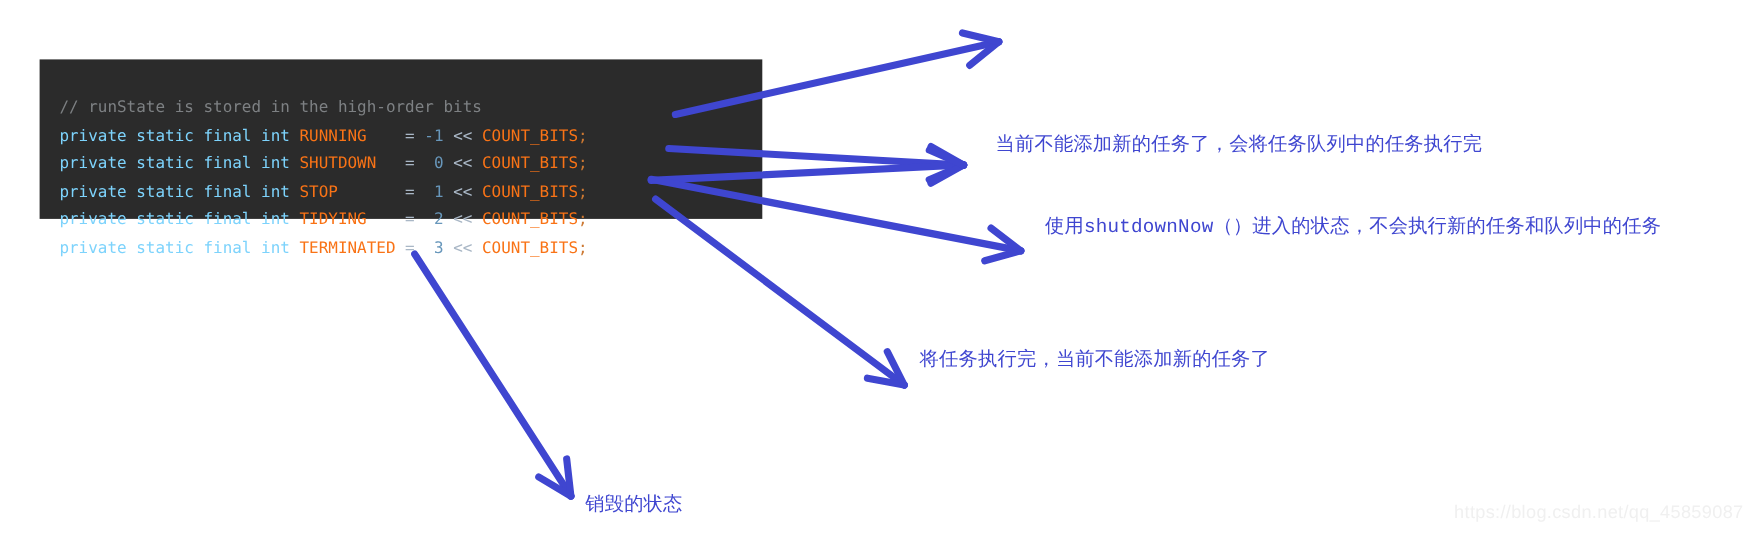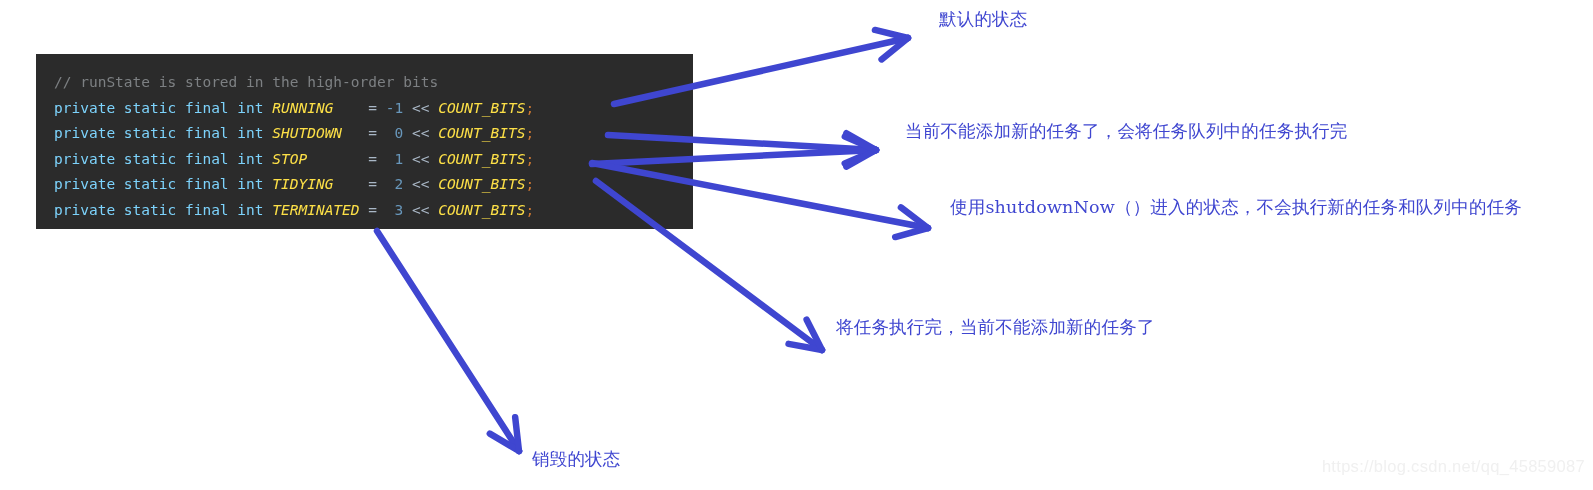--- a/index.html
+++ b/index.html
@@ -15,33 +15,33 @@
     overflow: hidden;
     font-family: "Liberation Sans", sans-serif;
   }
 
   
   #code-block {
     position: absolute;
     left: 36px;
     top: 54px;
     width: 657px;
-    height: 175px;
+    height: 145px;
     background: #2b2b2b;
     box-sizing: border-box;
-    padding: 16px 0 0 18px;
+    padding: 32px 0 0 18px;
     font-family: "DejaVu Sans Mono", "Liberation Mono", monospace;
     font-size: 14.5px;
     line-height: 25.5px;
     white-space: pre;
   }
   .code-line { height: 25.5px; }
   .tok-comment { color: #7d8083; }
   .tok-kw      { color: #7dd3fc; }
-  .tok-ident   { color: #fde047; font-style: italic; }
+  .tok-ident   { color: #f97316; }
   .tok-num     { color: #6897bb; }
   .tok-op      { color: #a9b7c6; }
   .tok-semi    { color: #cc7832; }
 
   
   #arrows {
     position: absolute;
     left: 0; top: 0;
     width: 1593px;
     height: 490px;
@@ -53,21 +53,21 @@
     position: absolute;
     color: #3f46d0;
     font-family: "DejaVu Serif", "Liberation Serif", serif;
     font-size: 17.5px;
     line-height: 27px;
     letter-spacing: 0.2px;
     white-space: pre-wrap;
   }
   #anno-running    { left: 939px; top: 6px;   width: 420px; }
   #anno-shutdown   { left: 905px; top: 118px; width: 640px; }
-  #anno-stop       { left: 950px; top: 194px; width: 575px; }
+  #anno-stop       { left: 950px; top: 194px; width: 575px; font-family: Liberation Mono, monospace; }
   #anno-tidying    { left: 836px; top: 314px; width: 480px; }
   #anno-terminated { left: 532px; top: 446px; width: 300px; }
 
   
   #watermark {
     position: absolute;
     right: 8px;
     bottom: 14px;
     color: #f0f0f0;
     font-size: 16.5px;
@@ -108,21 +108,20 @@
         <line x1="822" y1="350" x2="788.5620703954637" y2="343.8433074007163" stroke="#3f46d0" stroke-width="6.5" stroke-linecap="round"></line>
         <line x1="822" y1="350" x2="806.6409028552027" y2="319.6668805610652" stroke="#3f46d0" stroke-width="6.5" stroke-linecap="round"></line>
       </g>
       <g>
         <line x1="377" y1="231" x2="519" y2="451" stroke="#3f46d0" stroke-width="6.5" stroke-linecap="round"></line>
         <line x1="519" y1="451" x2="489.79643833212083" y2="433.5887396805867" stroke="#3f46d0" stroke-width="6.5" stroke-linecap="round"></line>
         <line x1="519" y1="451" x2="515.1603206128185" y2="417.2175065721363" stroke="#3f46d0" stroke-width="6.5" stroke-linecap="round"></line>
       </g>
     </svg>
 
-  <div class="annotation" id="anno-running">默认的状态</div>
 
   <div class="annotation" id="anno-shutdown">当前不能添加新的任务了，会将任务队列中的任务执行完</div>
 
   <div class="annotation" id="anno-stop">使用shutdownNow（）进入的状态，不会执行新的任务和队列中的任务</div>
 
   <div class="annotation" id="anno-tidying">将任务执行完，当前不能添加新的任务了</div>
 
   <div class="annotation" id="anno-terminated">销毁的状态</div>
 
   <div id="watermark">https://blog.csdn.net/qq_45859087</div>

